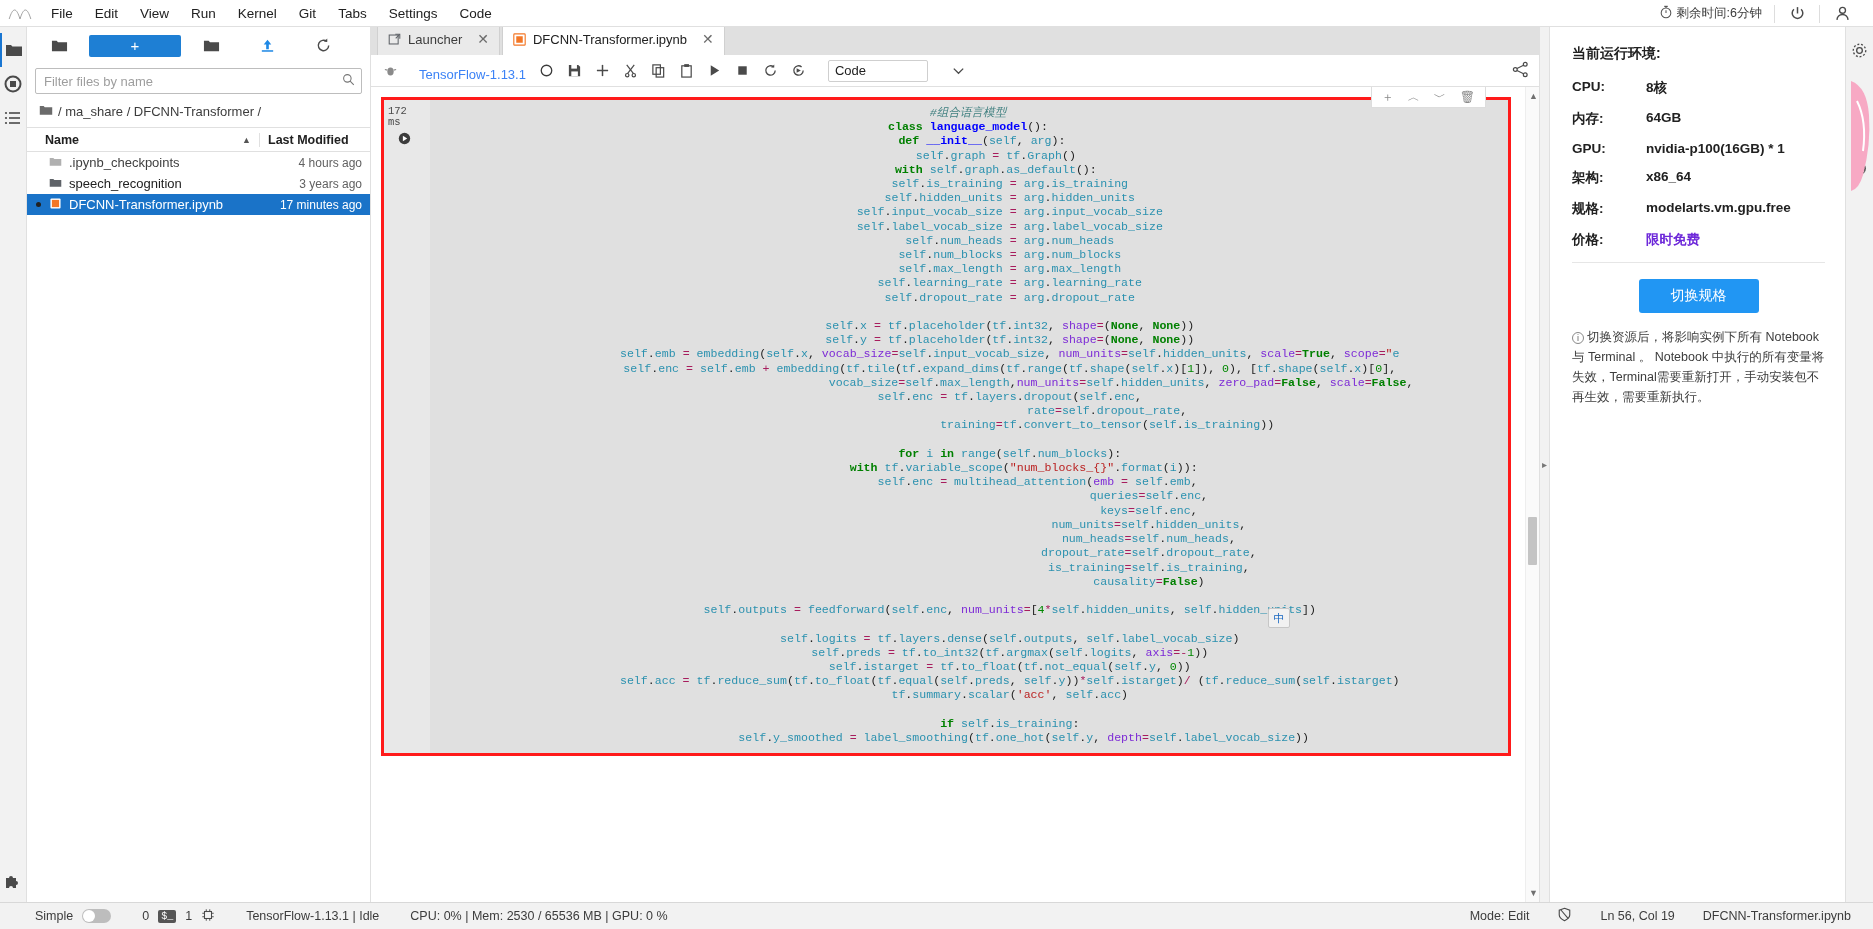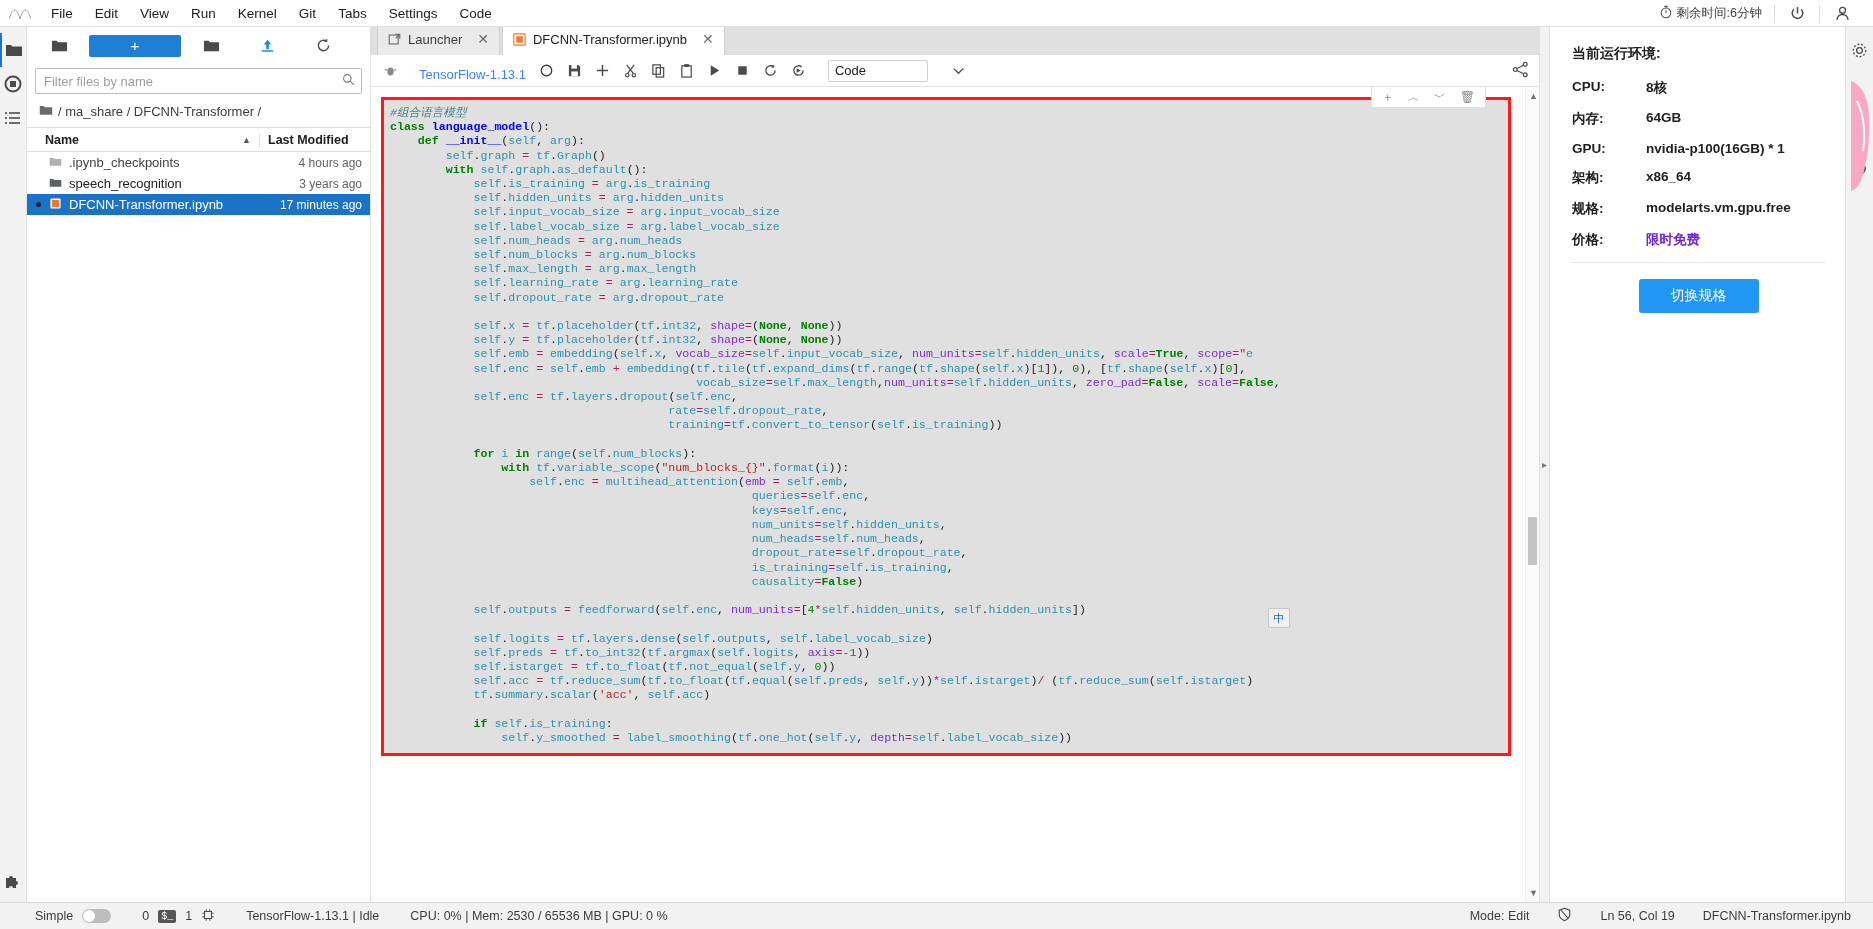--- a/index.html
+++ b/index.html
@@ -74,21 +74,21 @@
      display:flex; align-items:center; justify-content:space-between; padding:0 6px; font-size:13px; background:#fff; cursor:pointer;}
   .share { position:absolute; right:10px; color:#4a4a4a; }
 
   .nbbody { flex:1; background:#fff; position:relative; overflow:hidden; display:flex; }
   .nbscroll { flex:1; position:relative; overflow:hidden; padding-top:10px; }
 
   .cell { margin:0 14px 0 10px; border:3px solid #ff1a1a; display:flex; position:relative; background:#fff; }
   .prompt { width:46px; background:#e8e8e8; padding-top:6px; text-align:left; padding-left:4px; }
   .prompt .ms { font-family:"Liberation Mono", monospace; font-size:10.5px; color:#4a4a4a; line-height:11px; }
   .run-ico { margin-top:4px; margin-left:10px; color:#333; }
-  .editor { flex:1; background:#e0e0e0; padding:6px 8px 8px 6px; overflow:hidden; }
+  .editor { flex:1; background:#e0e0e0; padding:6px 8px 8px 6px; overflow:hidden;text-align:center; }
   pre.code { font-family:"Liberation Mono", monospace; font-size:11.6px; line-height:14.2px;
      white-space:pre; color:#212121; }
   
   .k  { color:#008000; font-weight:bold; }      
   .kb { color:#008000; font-weight:bold; }      
   .df { color:#00f; font-weight:bold; }         
   .cm { color:#408080; font-style:italic; }     
   .st { color:#ba2121; }                        
   .nu { color:#080; }                           
   .va { color:#2b91af; }                        
@@ -430,20 +430,29 @@
     </div>
 
     <div class="nbbody">
       <div class="nbscroll">
         <div class="cell">
           <div class="cell-tools">
             <span>＋</span>
             <span>︿</span>
             <span>﹀</span>
             <span>🗑</span>
+          </div>
+          <div class="prompt">
+            <div class="ms"><span>172</span><br><span>ms</span></div>
+            <div class="run-ico">
+              <svg width="13" height="13" viewBox="0 0 16 16">
+                  <circle cx="8" cy="8" r="7" fill="#3c3c3c"></circle>
+                  <path d="M6 4.6 L11.4 8 L6 11.4z" fill="#fff"></path>
+                </svg>
+            </div>
           </div>
           <div class="editor">
             <pre class="code"><span class="cm">#组合语言模型</span>
 <span class="k">class</span> <span class="df">language_model</span>():
     <span class="k">def</span> <span class="df">__init__</span>(<span class="va">self</span>, <span class="va">arg</span>):
         <span class="va">self</span>.<span class="va">graph</span> <span class="op">=</span> <span class="va">tf</span>.<span class="va">Graph</span>()
         <span class="k">with</span> <span class="va">self</span>.<span class="va">graph</span>.<span class="va">as_default</span>():
             <span class="va">self</span>.<span class="va">is_training</span> <span class="op">=</span> <span class="va">arg</span>.<span class="va">is_training</span>
             <span class="va">self</span>.<span class="va">hidden_units</span> <span class="op">=</span> <span class="va">arg</span>.<span class="va">hidden_units</span>
             <span class="va">self</span>.<span class="va">input_vocab_size</span> <span class="op">=</span> <span class="va">arg</span>.<span class="va">input_vocab_size</span>
@@ -521,20 +530,23 @@
       <div class="rp-key">规格:</div>
       <div class="rp-val">modelarts.vm.gpu.free</div>
     </div>
     <div class="rp-row">
       <div class="rp-key">价格:</div>
       <div class="rp-val free">限时免费</div>
     </div>
 
     <div class="rp-divider"></div>
     <button class="switch-btn">切换规格</button>
+    <div class="rp-note">
+      <span class="i">i</span><span>切换资源后，将影响实例下所有 Notebook 与 Terminal 。 Notebook 中执行的所有变量将失效，Terminal需要重新打开，手动安装包不再生效，需要重新执行。</span>
+    </div>
   </div>
 
   <div class="rrail">
     <div class="rrail-ico">
       <svg viewBox="0 0 18 18">
           <circle cx="9" cy="9" r="3" fill="none" stroke="#4a4a4a" stroke-width="1.4"></circle>
           <circle cx="9" cy="9" r="6.6" fill="none" stroke="#4a4a4a" stroke-width="1.4" stroke-dasharray="2 2"></circle>
         </svg>
     </div>
     <div class="anime">

